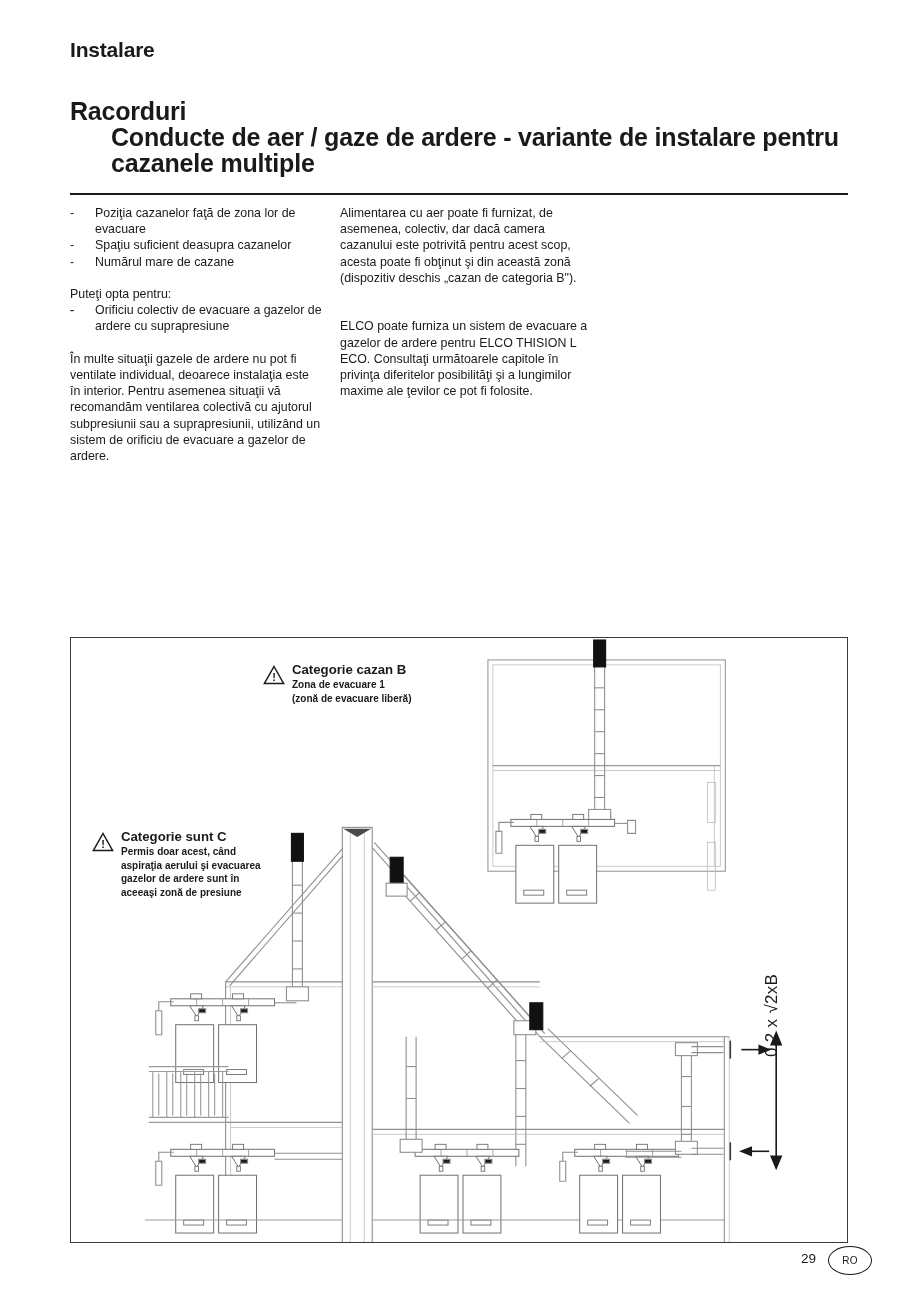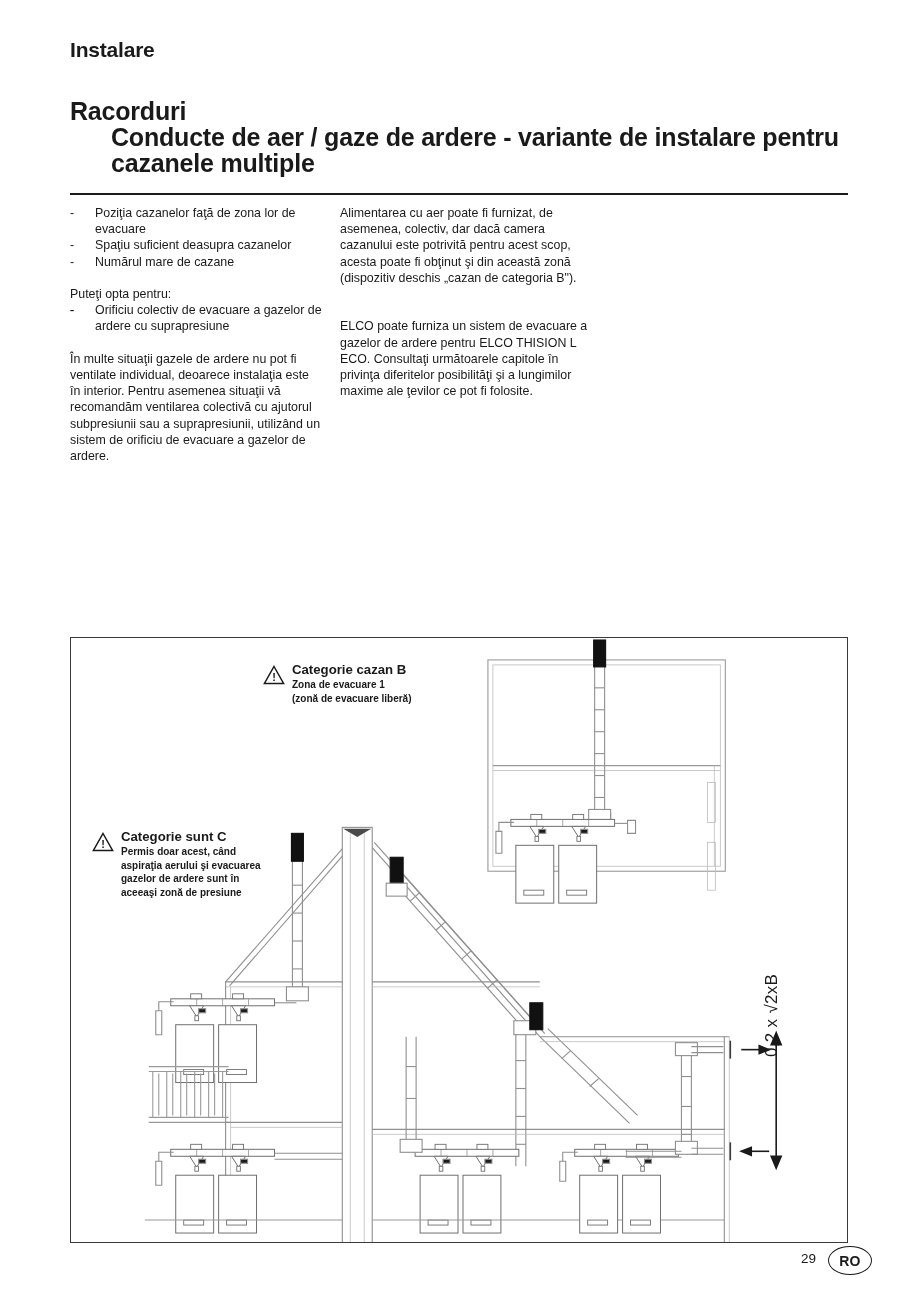--- a/index.html
+++ b/index.html
@@ -157,22 +157,22 @@
     font-size: 13.5px;
   }
   .lang-badge {
     position: absolute;
     left: 828px;
     top: 1246px;
     width: 42px;
     height: 27px;
     border: 1.8px solid #1a1a1a;
     border-radius: 50%;
-    font-size: 14px;
-    font-weight: bold;
+    font-size: 10px;
+    font-weight: normal;
     display: flex;
     align-items: center;
     justify-content: center;
     letter-spacing: 0.2px;
   }
 </style>
 </head>
 <body>
 
 <div class="page">

